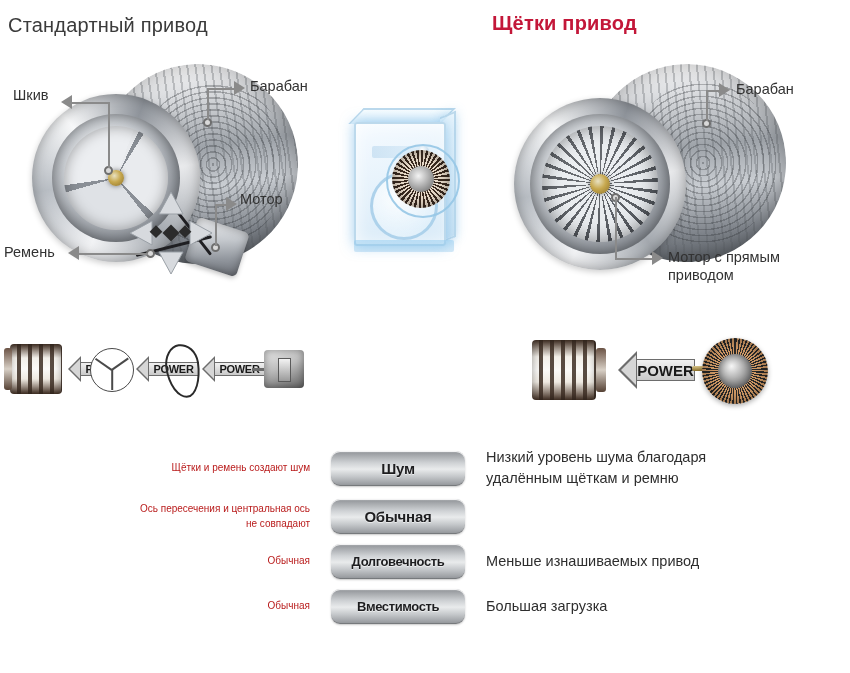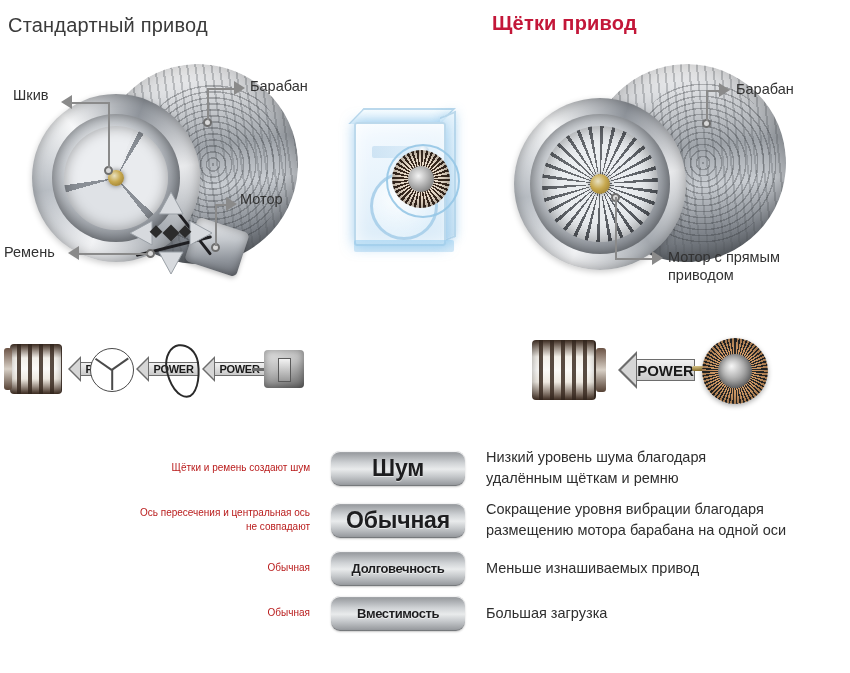--- a/index.html
+++ b/index.html
@@ -424,21 +424,21 @@
     box-shadow:
       inset 0 1px 0 rgba(255,255,255,0.85),
       inset 0 -1px 0 rgba(0,0,0,0.18),
       0 1px 2px rgba(0,0,0,0.22);
     display: flex;
     align-items: center;
     justify-content: center;
     box-sizing: border-box;
   }
   .pill span {
-    font-size: 23px;
+    font-size: 15px;
     font-weight: 700;
     color: #1d1d1f;
     letter-spacing: -0.2px;
     text-shadow: 0 1px 0 rgba(255,255,255,0.55);
     white-space: nowrap;
   }
   .pill.small span { font-size: 13px; letter-spacing: -0.4px; }
 </style>
 </head>
 <body>
@@ -598,22 +598,20 @@
     </div>
 
     <div class="cmp-row">
       <div class="cmp-left">Ось пересечения и центральная ось
 не совпадают</div>
       <div class="cmp-mid">
         <div class="pill">
           <span>Обычная</span>
         </div>
       </div>
-      <div class="cmp-right">Сокращение уровня вибрации благодаря
-размещению мотора барабана на одной оси</div>
     </div>
 
     <div class="cmp-row">
       <div class="cmp-left">Обычная</div>
       <div class="cmp-mid">
         <div class="pill small">
           <span>Долговечность</span>
         </div>
       </div>
       <div class="cmp-right">Меньше изнашиваемых привод</div>

